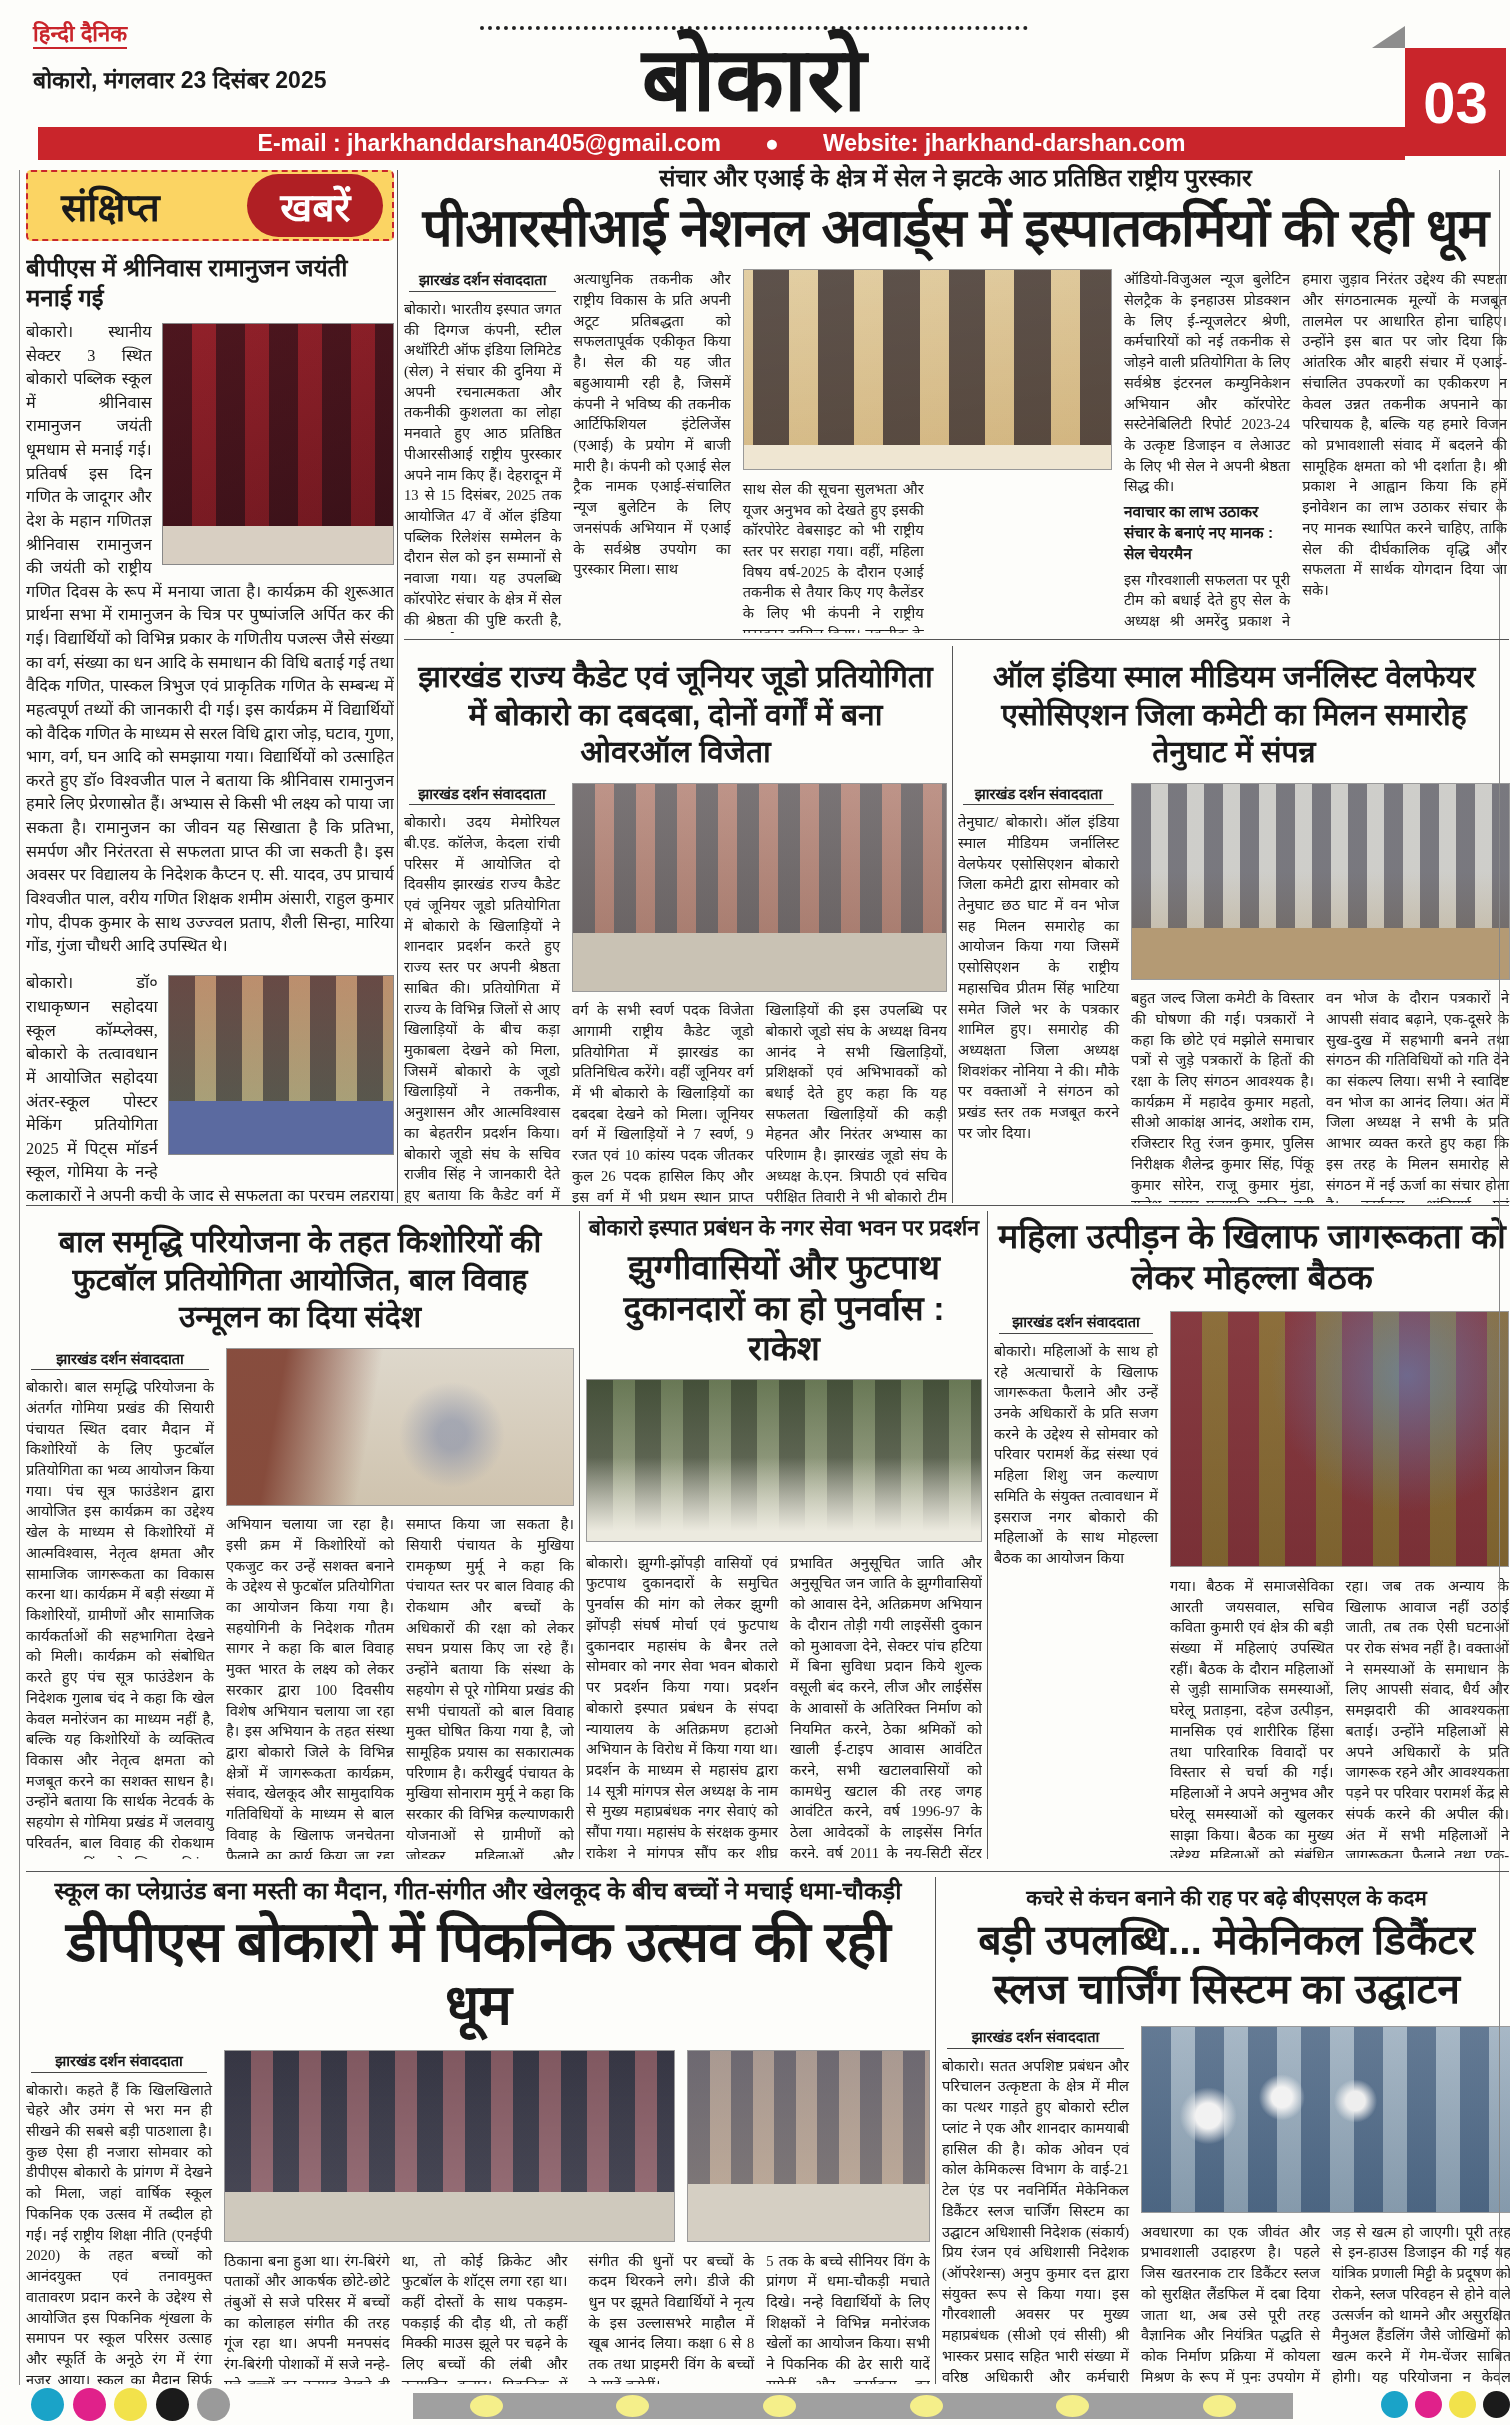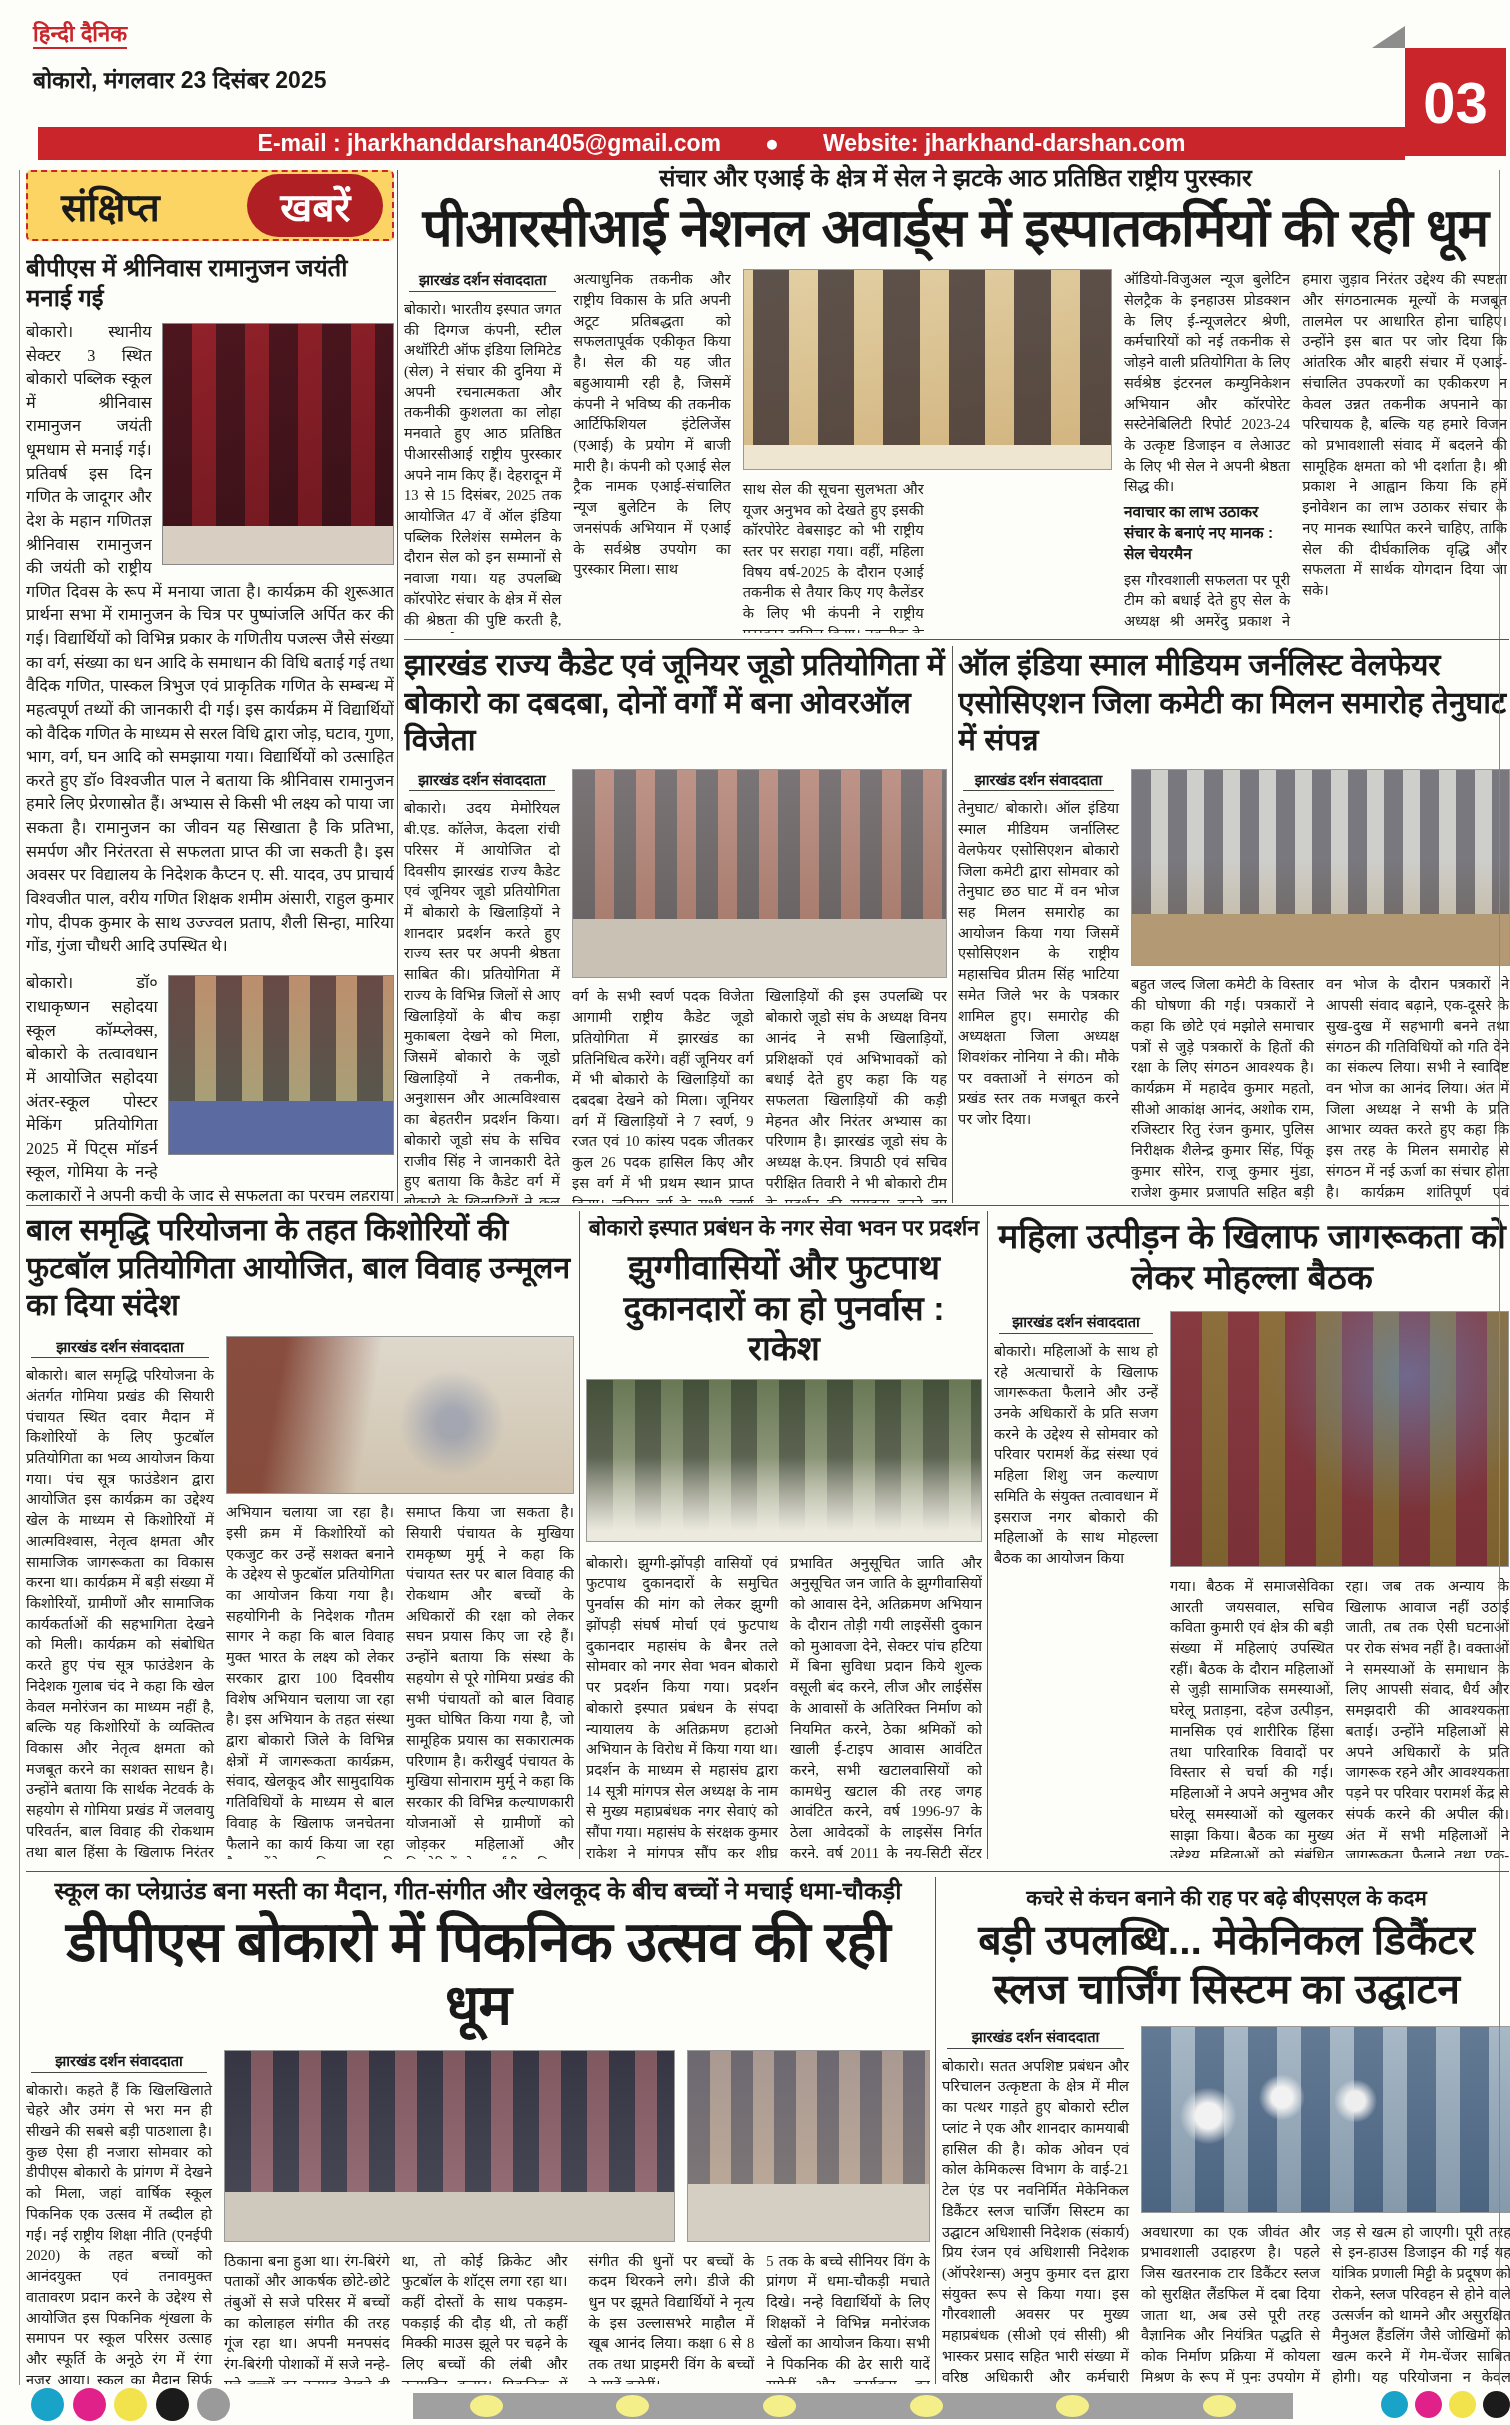--- a/index.html
+++ b/index.html
@@ -12,21 +12,21 @@
   .briefs-body{font-size:16.3px;line-height:1.45;text-align:justify;}
   .byline{font-weight:bold;text-align:center;font-size:14.6px;border-bottom:1.3px solid #444;
           padding-bottom:1.7px;margin:0 5.1px 6.9px 5.1px;font-family:"Liberation Sans","DejaVu Sans",sans-serif;}
   .kicker{font-weight:800;text-align:center;font-size:24px;line-height:1.2;
           font-family:"Liberation Sans","DejaVu Sans",sans-serif;}
   .kicker.sm{font-size:21.4px;}
   .h-xl{font-size:53px;font-weight:800;line-height:1.12;margin:5.1px 0 0 0;text-align:center;
         font-family:"Liberation Sans","DejaVu Sans",sans-serif;letter-spacing:-0.9px;}
   .h-lg{font-size:34px;font-weight:800;line-height:1.2;margin:0;text-align:center;
         font-family:"Liberation Sans","DejaVu Sans",sans-serif;}
-  .h-md{font-size:30px;font-weight:800;line-height:1.25;margin:0;
+  .h-md{font-size:30px;font-weight:800;line-height:1.25;margin:12px;text-align:center;
         font-family:"Liberation Sans","DejaVu Sans",sans-serif;}
   .h-sm{font-size:24px;font-weight:800;line-height:1.25;margin:0 0 6.9px 0;
         font-family:"Liberation Sans","DejaVu Sans",sans-serif;}
   .subhead{font-size:15.4px;font-weight:800;line-height:1.35;margin:5.1px 0;
         font-family:"Liberation Sans","DejaVu Sans",sans-serif;}
   .photo{background-color:#b9b2a4;}
   .fr{float:right;margin:3.4px 0 6.9px 10.3px;border:0.9px solid #888;}
   
   .brand-tag{color:#c9252b;font-weight:800;font-size:22px;display:inline-block;
         border-bottom:2.6px solid #c9252b;font-family:"Liberation Sans","DejaVu Sans",sans-serif;}
@@ -96,20 +96,21 @@
 </head>
 <body>
 
 <div class="page">
 
   <div class="abs" style="left:33px;top:17px;">
     <div class="brand-tag">हिन्दी दैनिक</div>
     <div class="dateline">बोकारो, मंगलवार 23 दिसंबर 2025</div>
   </div>
 
+  <div class="abs city" style="left:480px;top:26px;width:548px;">बोकारो</div>
 
   <div class="abs pagefold" style="left:1372px;top:26px;"></div>
   <div class="abs pagebox" style="left:1405px;top:48px;width:101px;height:108px;">
     <span>03</span>
   </div>
 
   <div class="abs contactbar" style="left:38px;top:127px;width:1367px;height:33px;gap:44px;">
     <span>E-mail : jharkhanddarshan405@gmail.com</span>
     <span>●</span>
     <span>Website: jharkhand-darshan.com</span>

